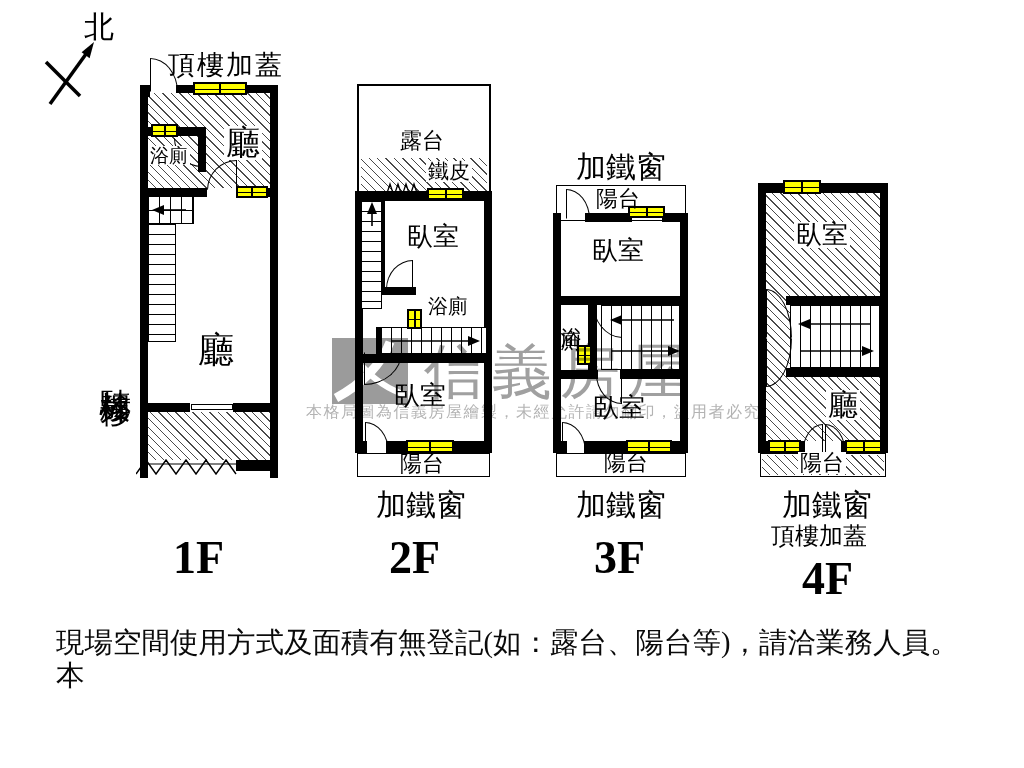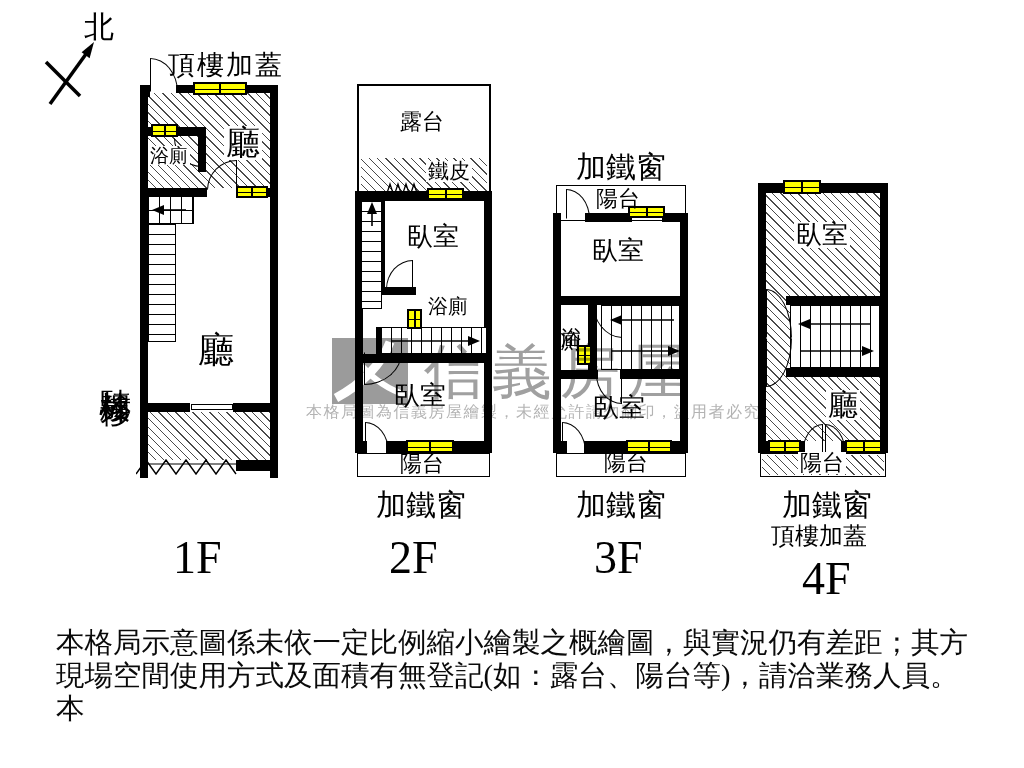--- a/index.html
+++ b/index.html
@@ -20,21 +20,21 @@
             background-image:repeating-linear-gradient(90deg,transparent 0 9px,#000 9px 10px);}
   .stairs-grid{position:absolute;background-color:#fff;border:1px solid #000;box-sizing:border-box;
             background-image:repeating-linear-gradient(90deg,transparent 0 10px,#000 10px 11px),linear-gradient(#000 0 0);
             background-size:100% 100%,100% 1px;background-position:0 0,0 50%;background-repeat:repeat,no-repeat;}
   .door{position:absolute;box-sizing:border-box;border:1.5px solid #000;
         border-bottom-color:transparent;border-top-right-radius:100% 100%;background:transparent;}
   .fx{transform:scaleX(-1);} .fy{transform:scaleY(-1);} .fxy{transform:scale(-1,-1);}
   .lbl{position:absolute;color:#000;line-height:1;white-space:nowrap;}
   .halo{background:#fff;padding:0 2px;}
   .vlbl{position:absolute;color:#000;writing-mode:vertical-rl;text-orientation:upright;line-height:1;}
-  .floor-label{position:absolute;color:#000;font-size:46px;line-height:1;}
+  .floor-label{position:absolute;color:#000;font-size:46px;line-height:1;font-weight:bold;}
   .slide{position:absolute;border:1px solid #000;background:#fff;box-sizing:border-box;}
   #watermark{position:absolute;inset:0;mix-blend-mode:multiply;pointer-events:none;}
   .wm-big{position:absolute;left:424px;top:342px;font-size:60px;letter-spacing:8px;color:#a0a0a0;line-height:1;}
   .wm-small{position:absolute;left:306px;top:404px;font-size:16px;letter-spacing:1.5px;color:#b3b3b3;line-height:1;white-space:nowrap;}
   #disclaimer{position:absolute;left:56px;top:626px;width:930px;font-size:28.5px;line-height:33px;color:#0a0a0a;}
 </style>
 </head>
 <body>
 
 <div id="canvas">
@@ -124,21 +124,21 @@
     <div class="win" style="left:427px;top:188px;width:37px;height:12px;"></div>
     <div class="win" style="left:407px;top:309px;width:15px;height:20px;"></div>
     <div class="win" style="left:406px;top:440px;width:48px;height:13px;"></div>
 
     <div class="door fx" style="left:386px;top:260px;width:27px;height:29px;"></div>
     <div class="door fy" style="left:364px;top:352px;width:38px;height:33px;"></div>
     <div class="door" style="left:365px;top:422px;width:24px;height:30px;"></div>
 
     <div class="thin-rect t1" style="left:357px;top:453px;width:133px;height:24px;"></div>
 
-    <div class="lbl" style="left:400px;top:111px;font-size:22px;">露台</div>
+    <div class="lbl" style="left:400px;top:130px;font-size:22px;">露台</div>
     <div class="lbl halo" style="left:426px;top:161px;font-size:21px;">鐵皮</div>
     <div class="lbl" style="left:407px;top:224px;font-size:26px;">臥室</div>
     <div class="lbl" style="left:428px;top:296px;font-size:20px;">浴廁</div>
     <div class="lbl" style="left:394px;top:383px;font-size:26px;">臥室</div>
     <div class="lbl" style="left:400px;top:453px;font-size:22px;">陽台</div>
     <div class="lbl" style="left:376px;top:490px;font-size:30px;">加鐵窗</div>
     <div class="floor-label" style="left:389px;top:535px;">2F</div>
   </div>
 
   <div class="abs" style="left:0;top:0;width:100%;height:100%;">
@@ -234,18 +234,17 @@
     <svg class="abs" style="left:332px;top:338px;" width="76" height="66" viewBox="0 0 76 66">
       <rect x="0" y="0" width="76" height="66" fill="#9b9b9b"></rect>
       <path d="M58,4 C50,26 30,46 4,60" stroke="#ffffff" stroke-width="9" fill="none"></path>
       <path d="M30,28 C44,44 58,52 74,57" stroke="#ffffff" stroke-width="6" fill="none"></path>
     </svg>
     <div class="wm-big">信義房屋</div>
     <div class="wm-small">本格局圖為信義房屋繪製，未經允許請勿翻印，盜用者必究</div>
   </div>
 
   <div id="disclaimer">
-    <div>本格局示意圖係未依一定比例縮小繪製之概繪圖，與實況仍有差距；其方</div>
     <div>現場空間使用方式及面積有無登記(如：露台、陽台等)，請洽業務人員。本</div>
 
   </div>
 
 </div>
 
 </body></html>

